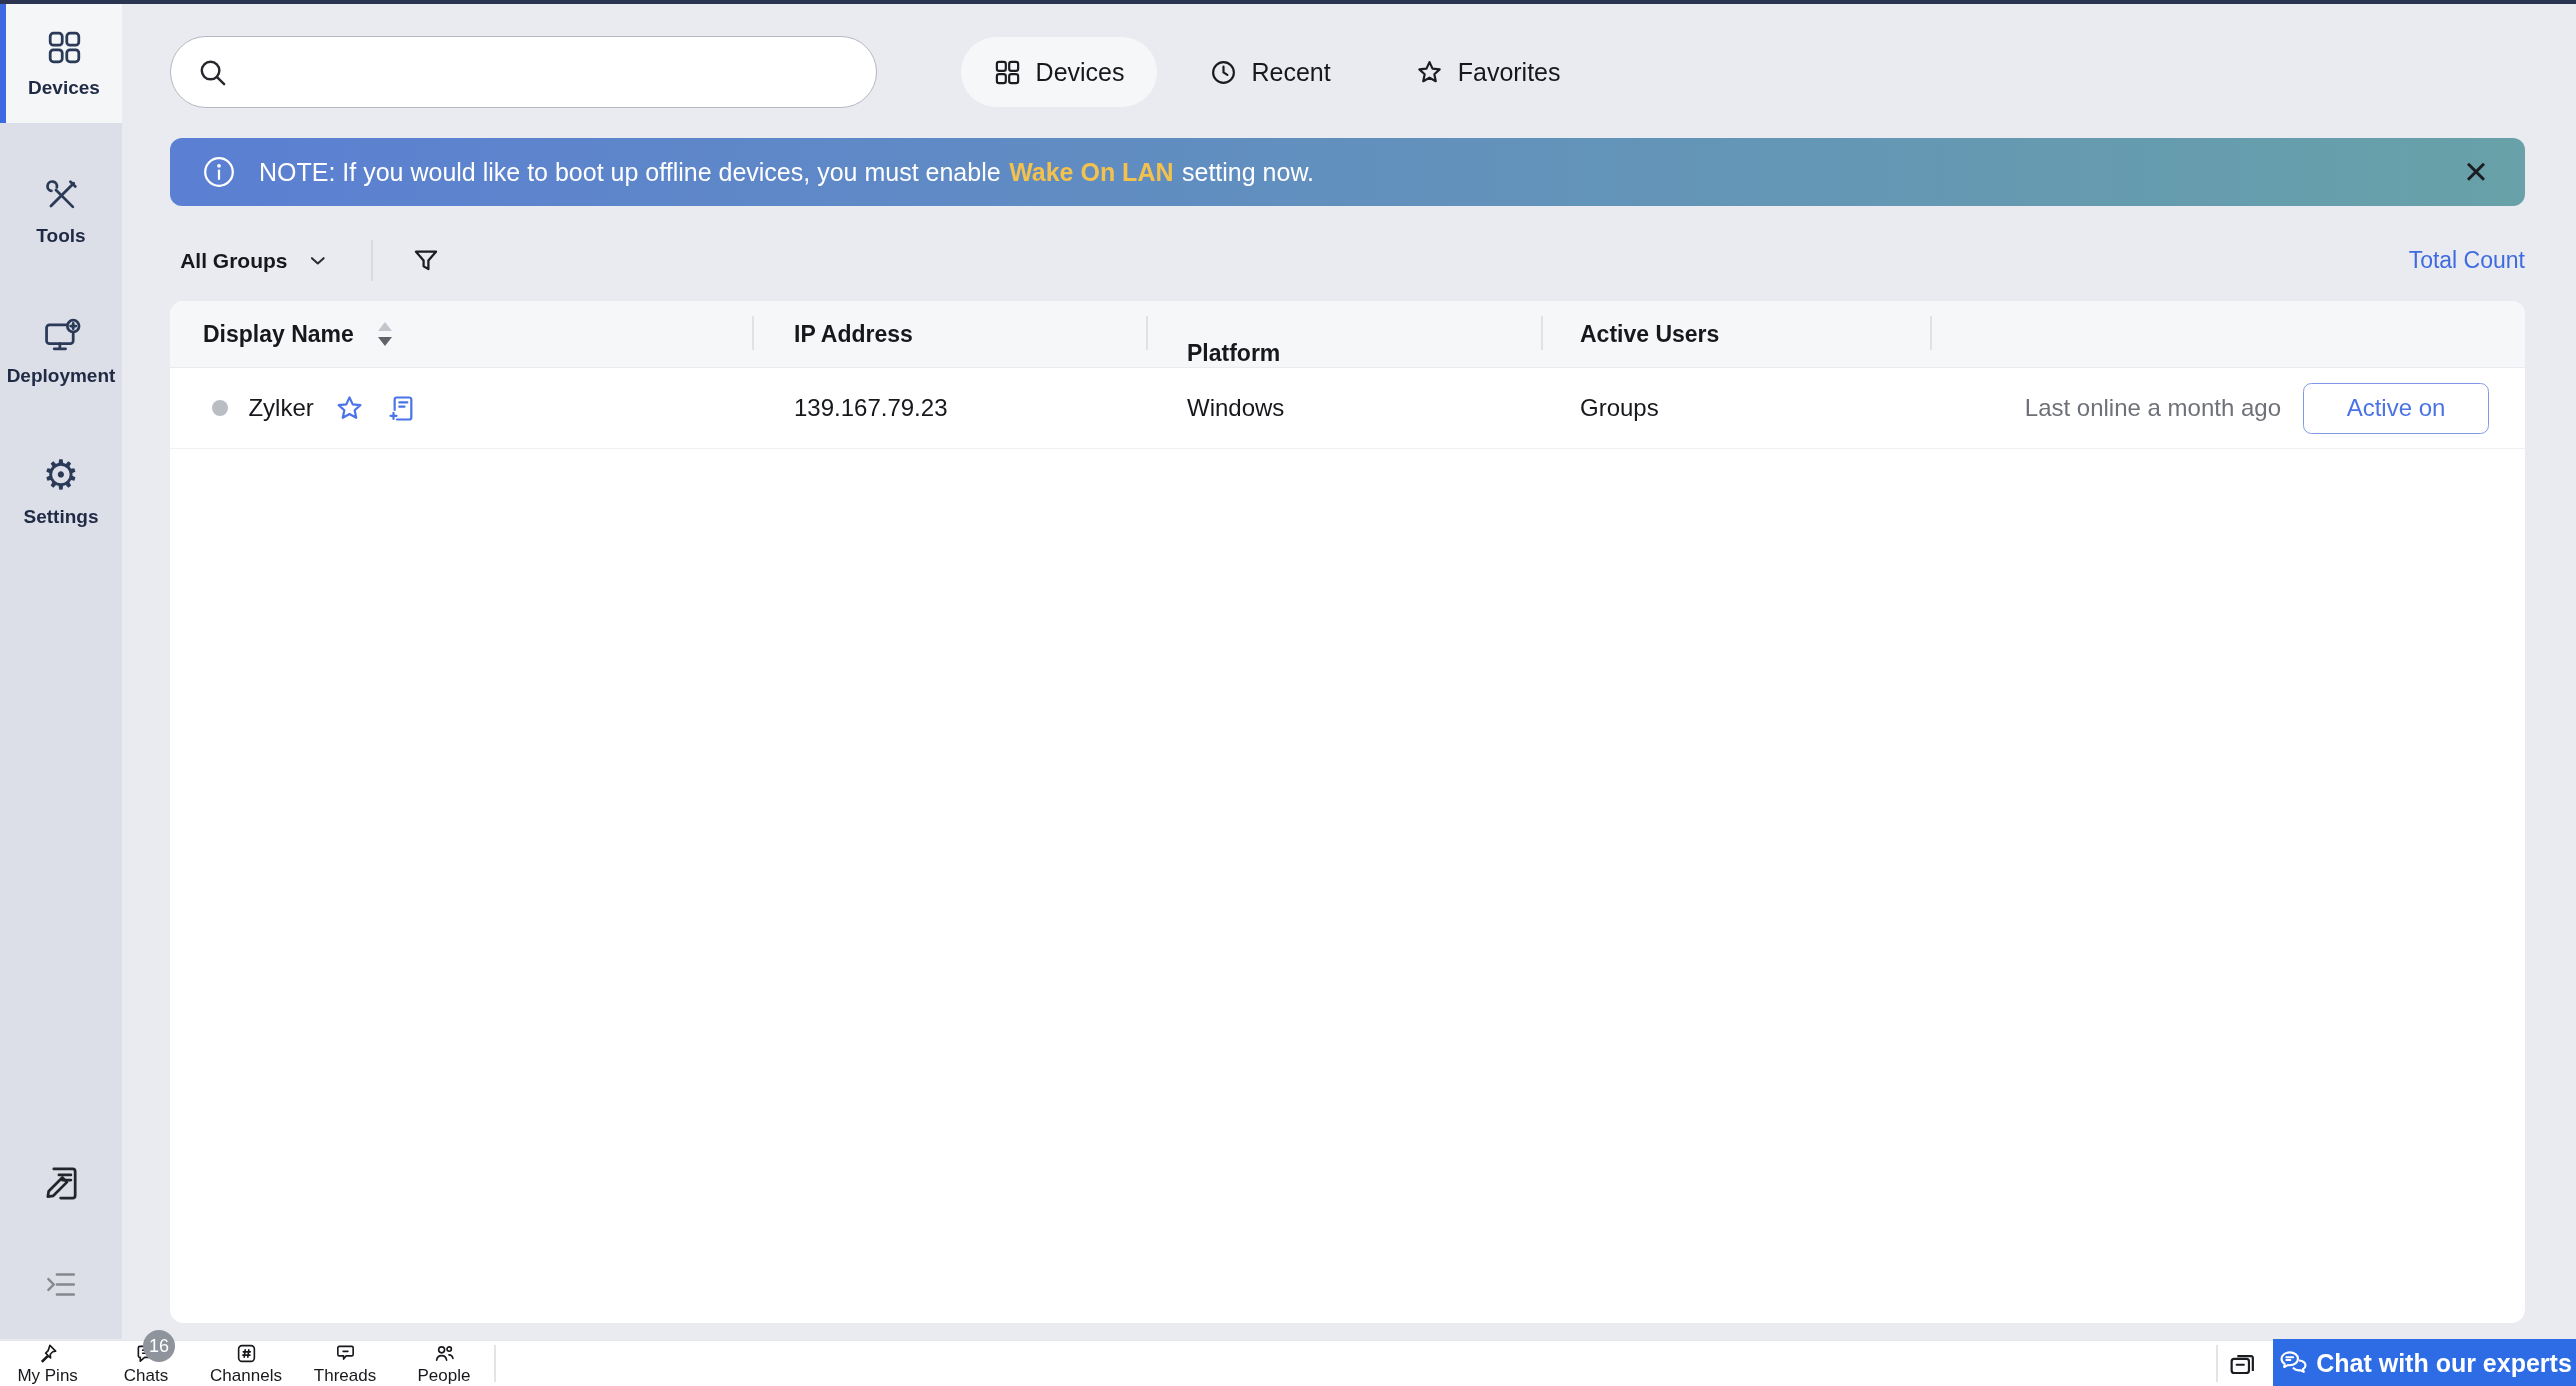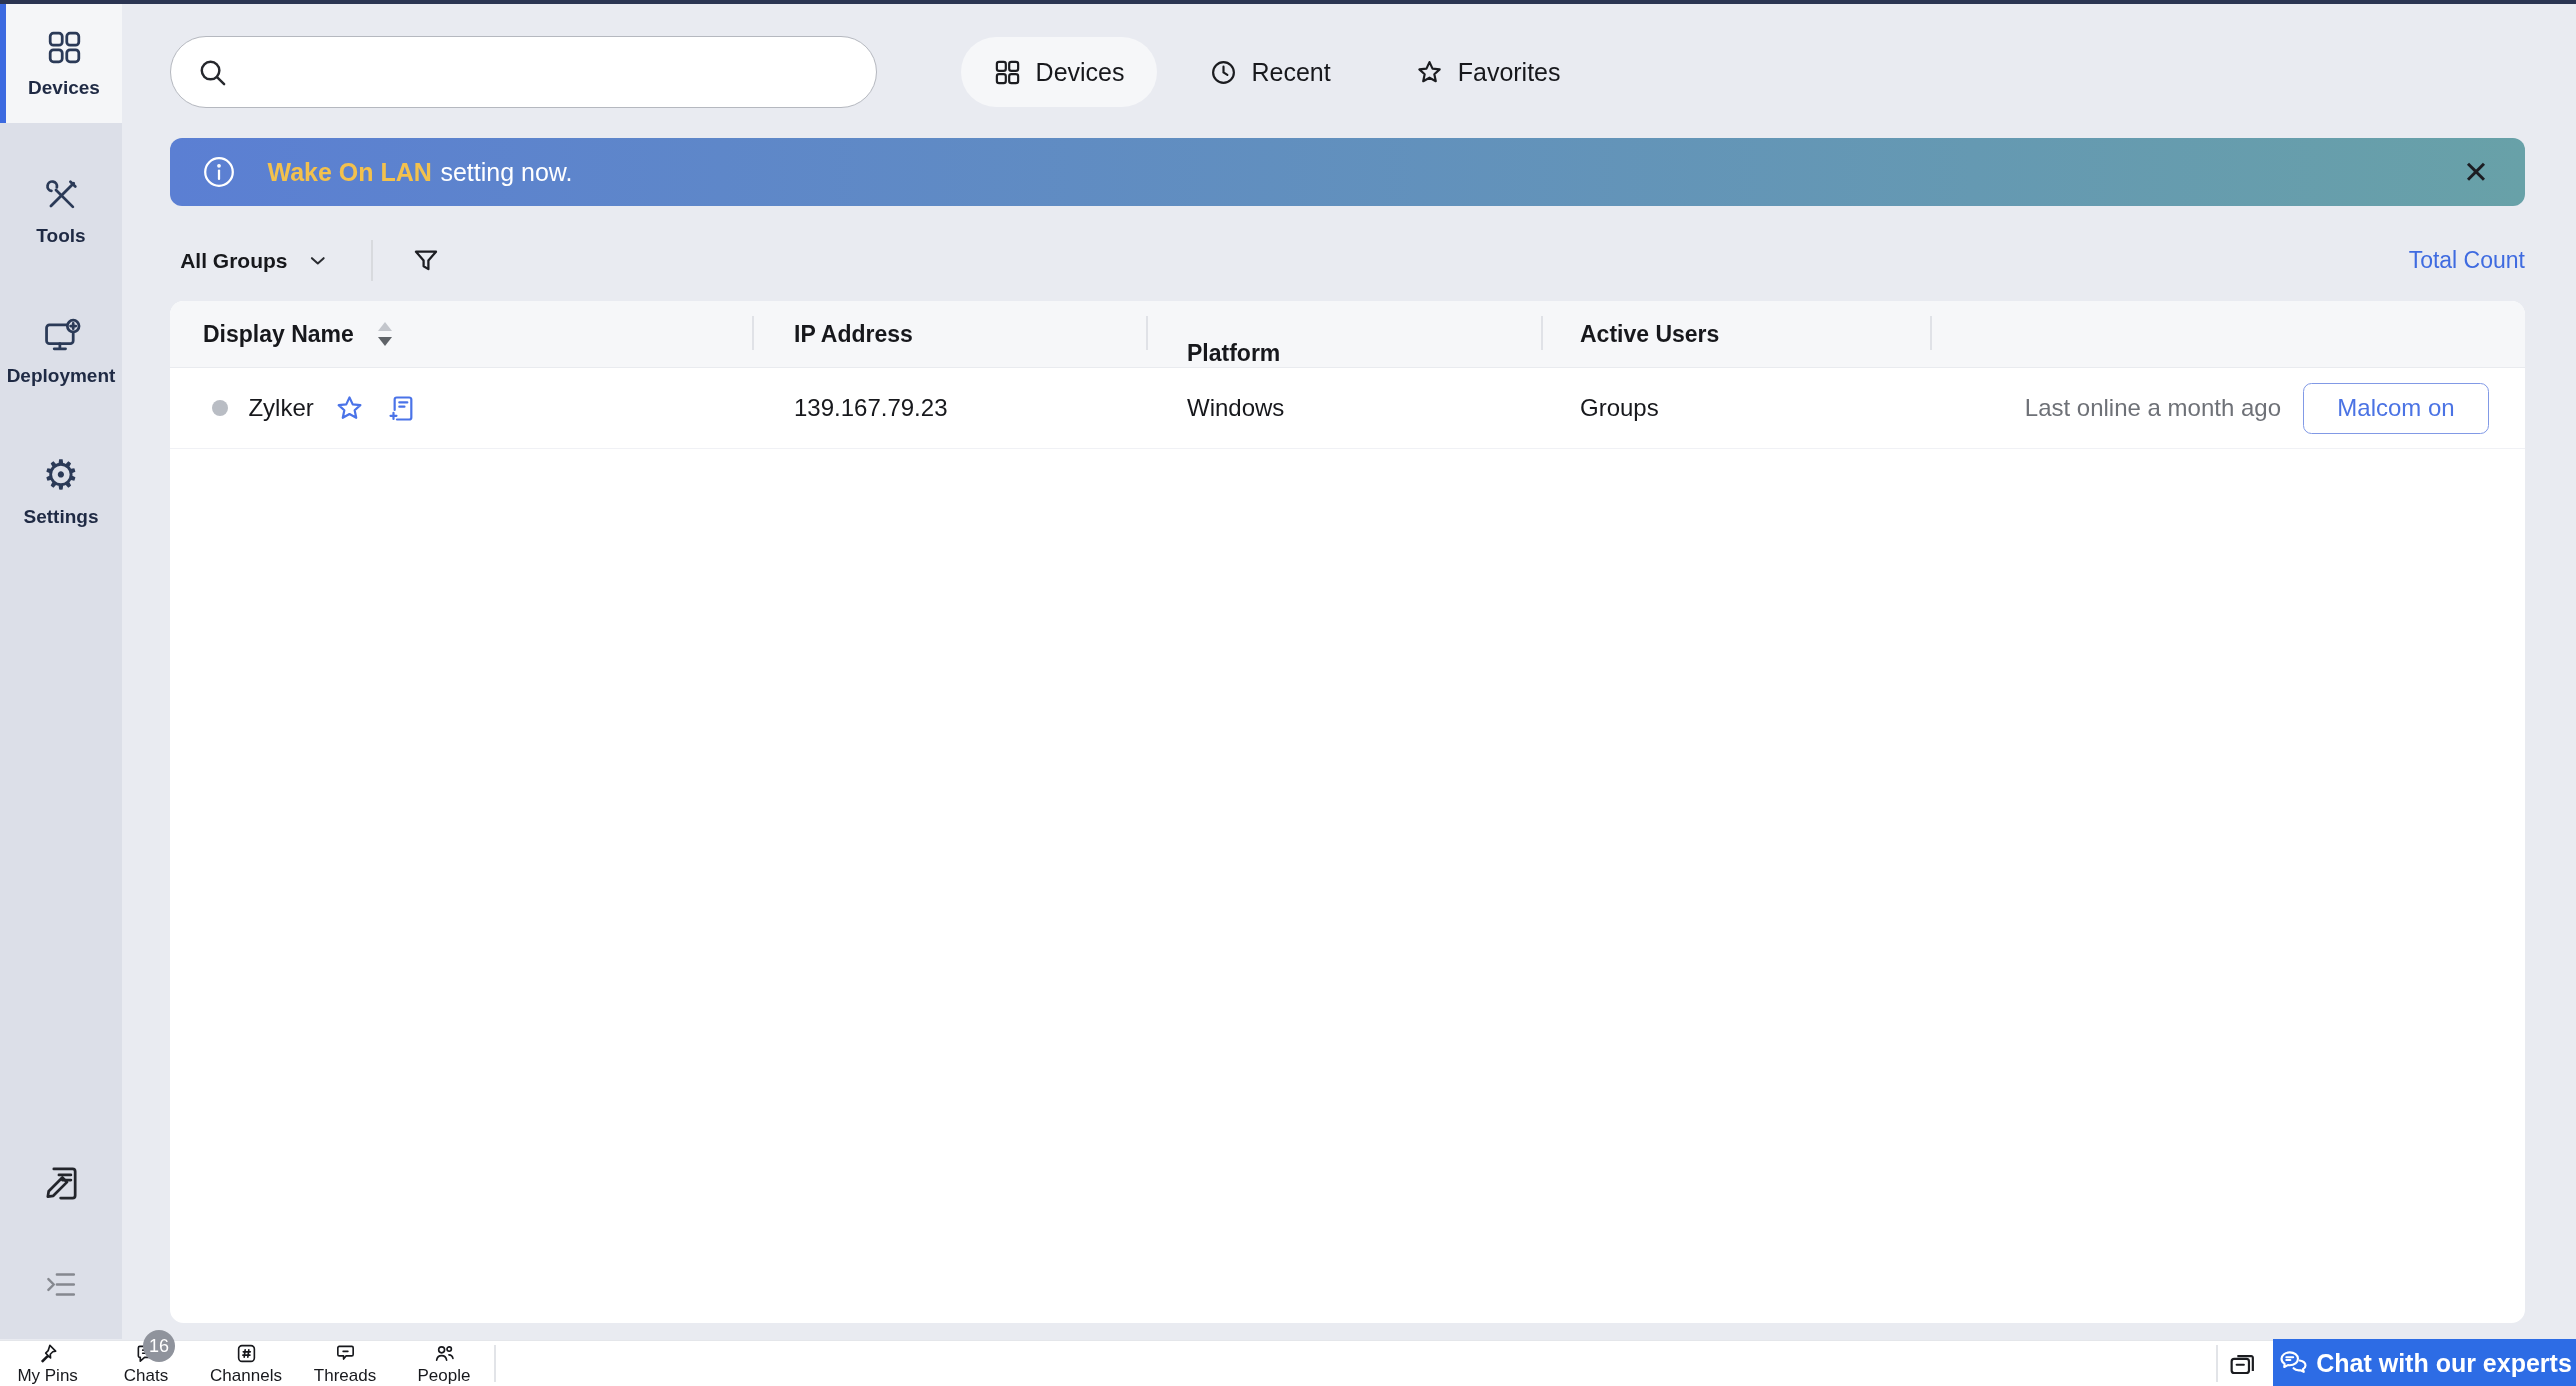--- a/index.html
+++ b/index.html
@@ -210,20 +210,21 @@
 
 <div class="banner">
   <span>
     <svg width="36" height="36" viewBox="0 0 24 24" fill="none" stroke="#fff" stroke-width="1.5">
       <circle cx="12" cy="12" r="9.2"></circle>
         <path d="M12 11v5.6" stroke-linecap="round"></path>
         <circle cx="12" cy="7.9" r="0.5" fill="#fff"></circle>
     </svg>
   </span>
   <span class="msg">
+      <span>NOTE: If you would like to boot up offline devices, you must enable</span>
       <span class="hl">Wake On LAN</span>
       <span>setting now.</span>
     </span>
   <span class="close">✕</span>
 </div>
 
 <div class="controls">
   <div class="group-sel">
     <span>All Groups</span>
     <span>
@@ -280,21 +281,21 @@
           <path d="M10.3 7.3h6.2M10.3 10.6h4"></path>
           <path d="M5.8 15.3v4.8M3.5 17.7h4.6"></path>
         </svg>
       </span>
     </div>
     <div class="cell c-ip">139.167.79.23</div>
     <div class="cell c-platform">Windows</div>
     <div class="cell c-user">Groups</div>
     <div class="cell c-meta">
       <span class="last-online">Last online a month ago</span>
-      <button class="power-btn">Malcom on</button>
+      <button class="power-btn">Active on</button>
     </div>
   </div>
 </div>
 
 <div class="dock">
 
   <div class="dock-item di-pins">
     <span>
       <svg width="23" height="23" viewBox="0 0 24 24" fill="none" stroke="currentColor" stroke-width="1.7" stroke-linecap="round" stroke-linejoin="round">
         <path d="m14.5 3.5 6 6-3 .7-2.6 2.6.3 3.9-2.2-2.2L7 20.6l-.8-.8 6.1-6-2.2-2.2 2.6-2.6z"></path>

